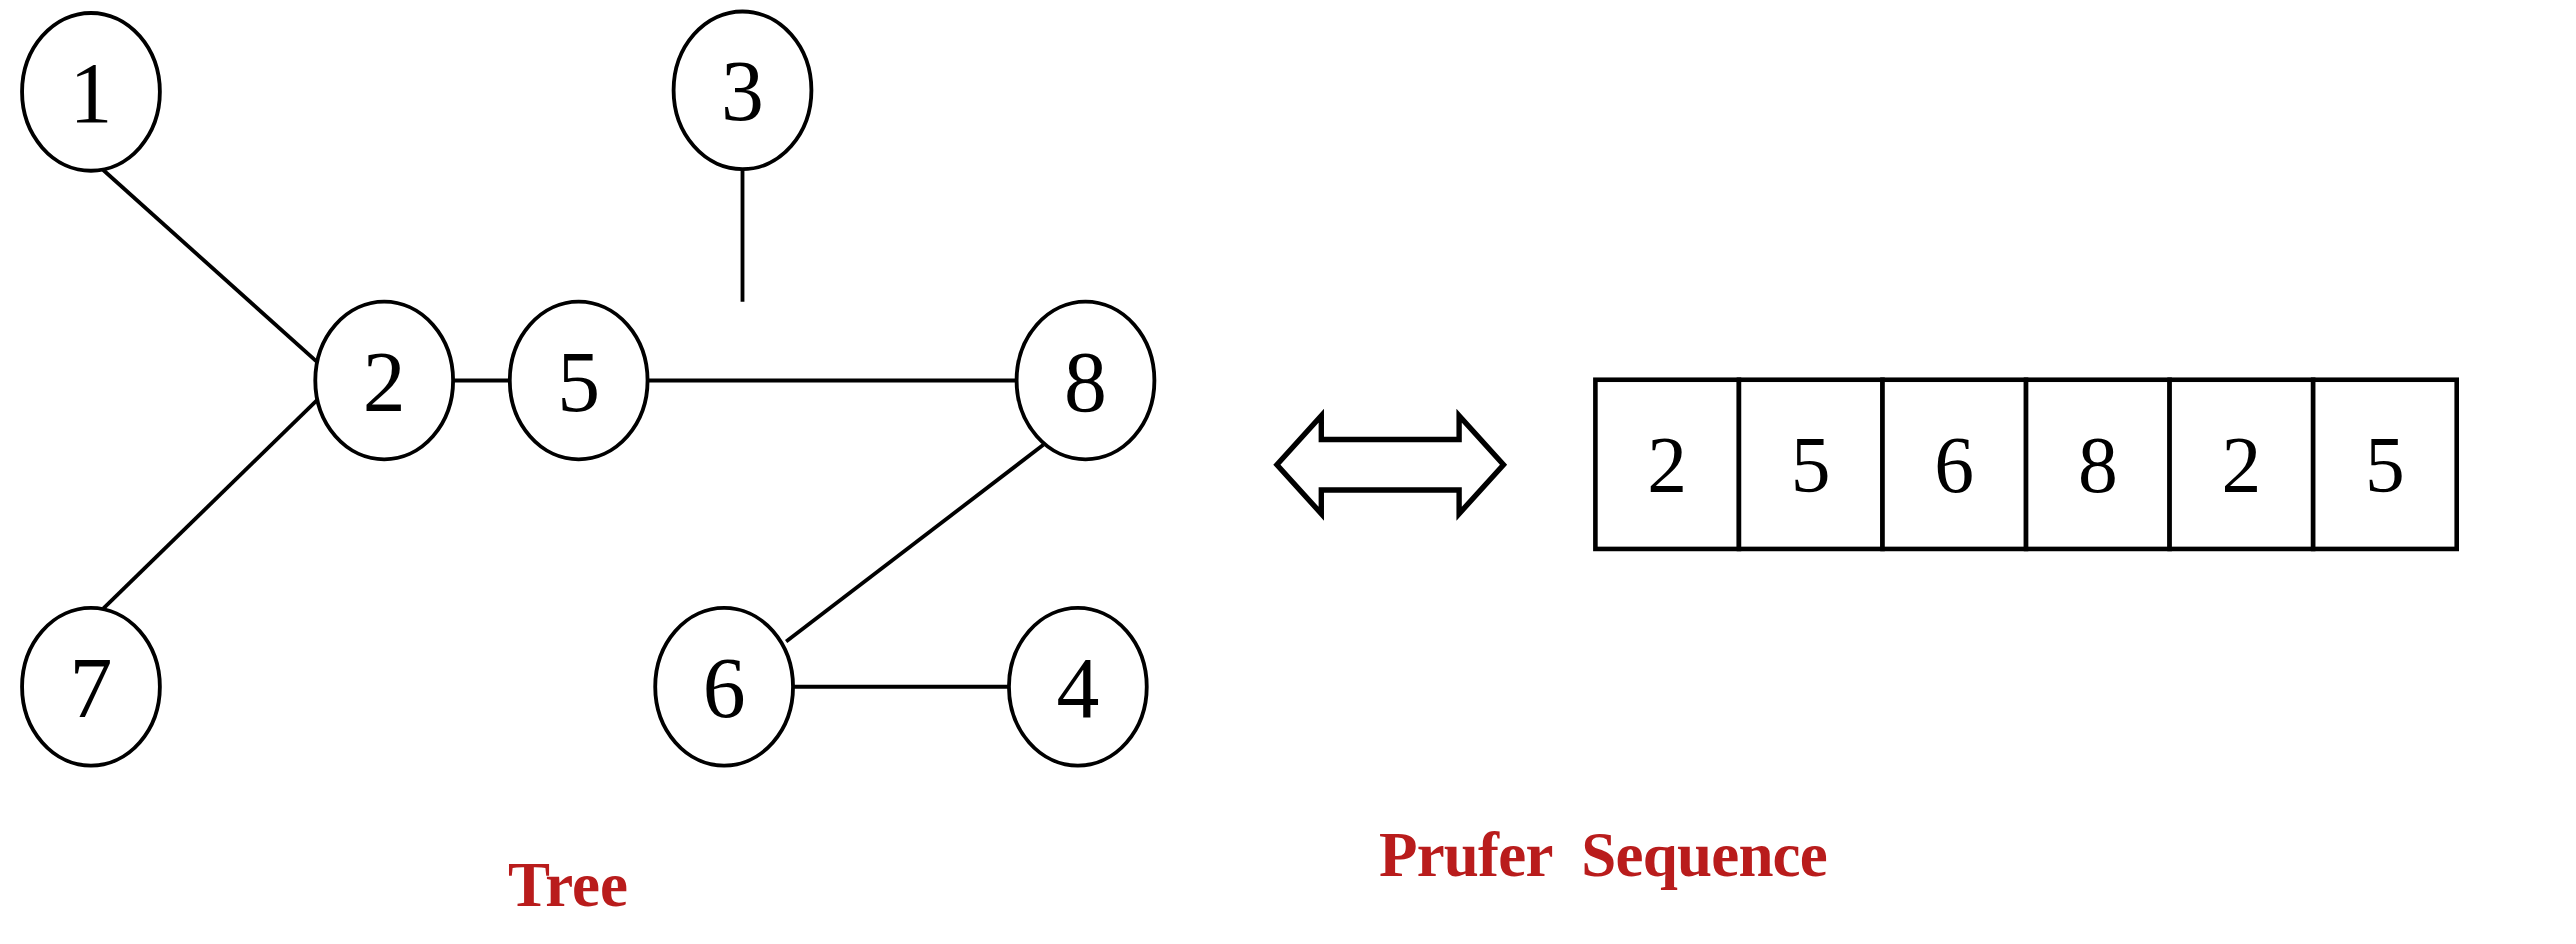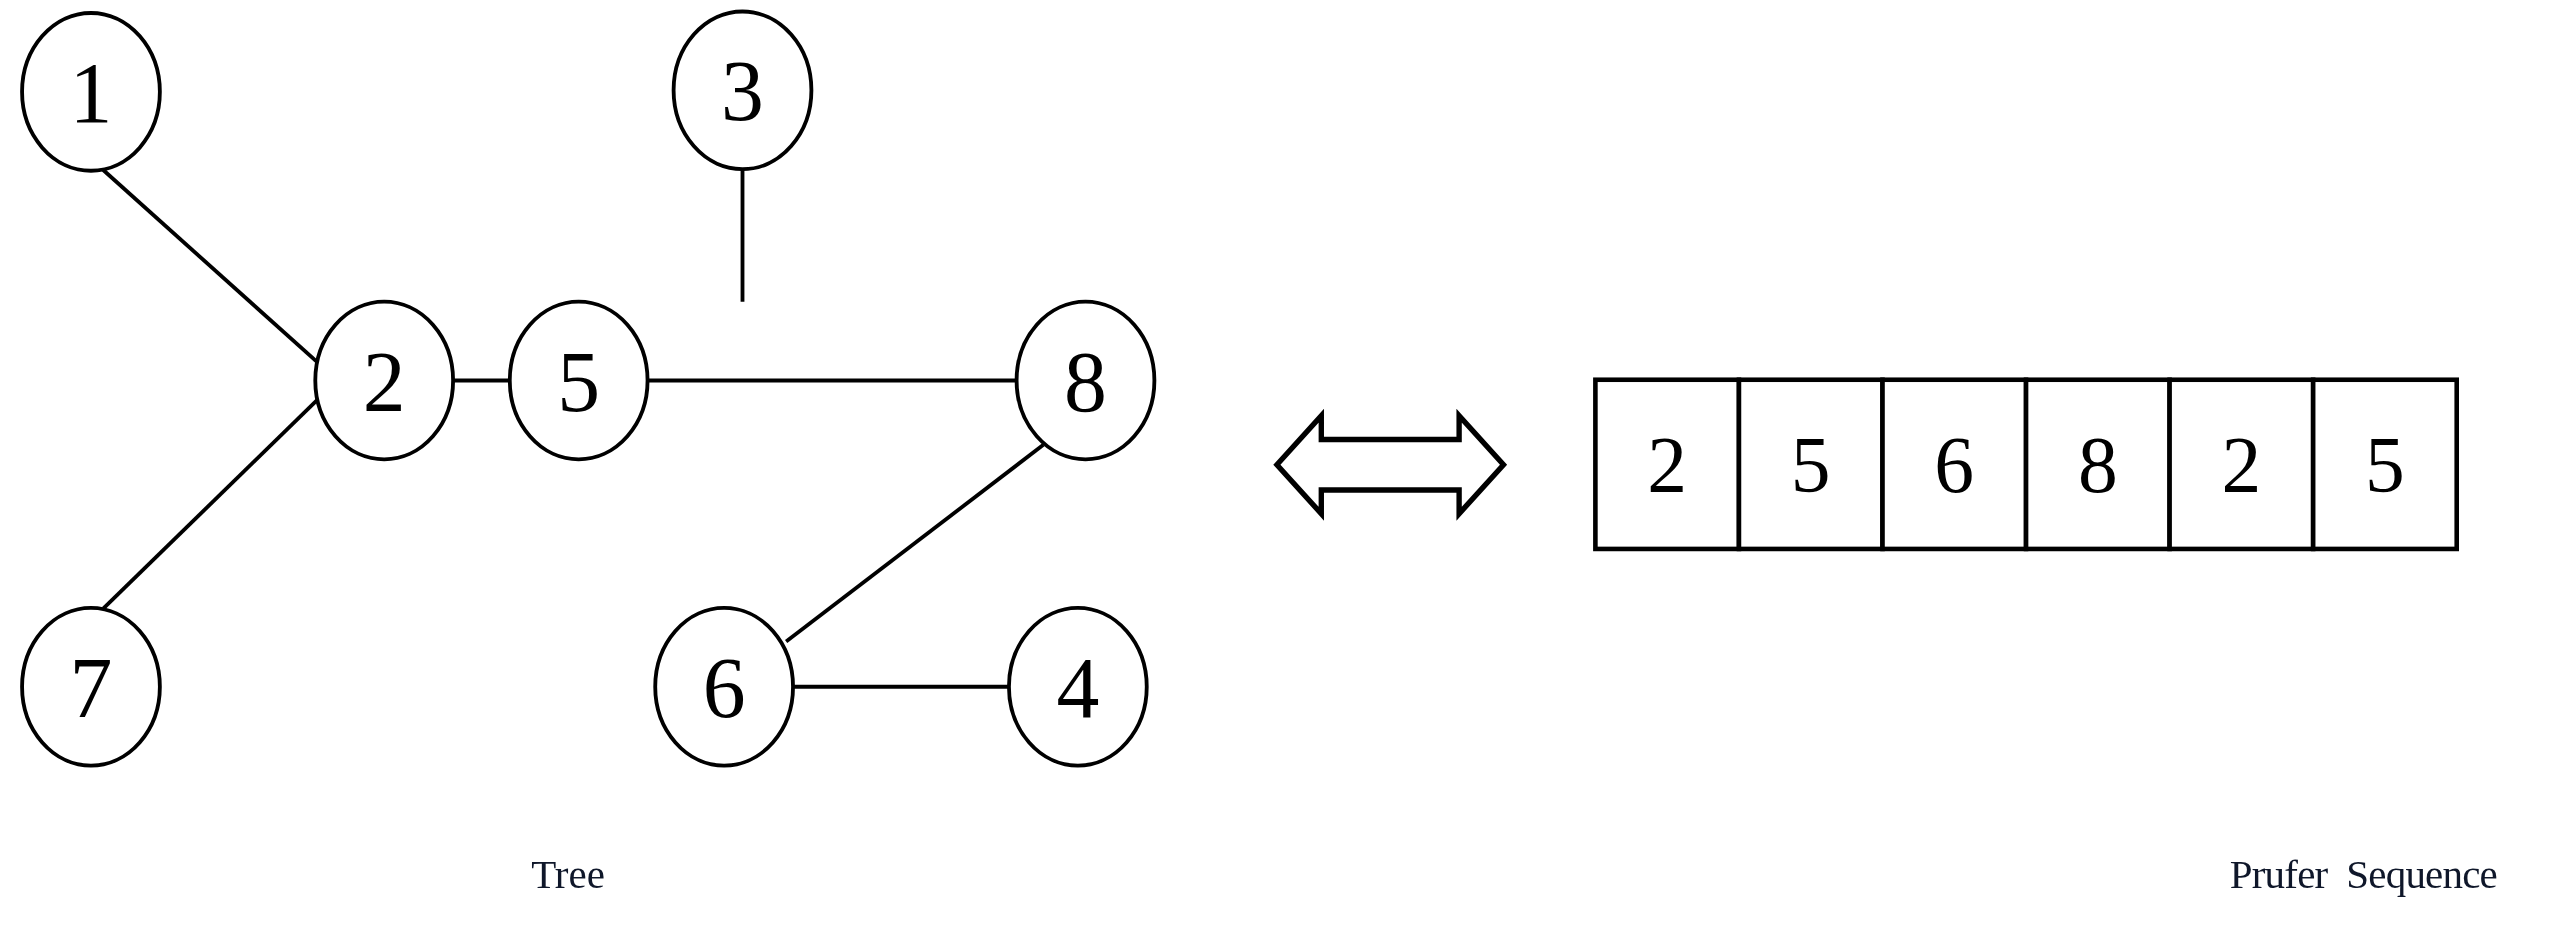--- a/index.html
+++ b/index.html
@@ -56,37 +56,37 @@
   .seq-box-label {
     font-family: "Liberation Serif", "DejaVu Serif", serif;
     font-size: 104px;
     fill: #000000;
     text-anchor: middle;
     dominant-baseline: central;
   }
   .caption-text {
     position: absolute;
     font-family: "Liberation Serif", "DejaVu Serif", serif;
-    font-weight: normal;
-    font-size: 41px;
-    color: #0f172a;
+    font-weight: bold;
+    font-size: 63px;
+    color: #b91c1c;
     white-space: pre;
     line-height: 1;
   }
   #caption-tree {
     left: 0;
     top: 854px;
     width: 1136px;
     text-align: center;
   }
   #caption-prufer {
     left: 1379px;
-    top: 854px;
+    top: 824px;
     width: 1118px;
-    text-align: right;
+    text-align: left;
     letter-spacing: -0.8px;
   }
 </style>
 </head>
 <body>
 
 <div id="canvas">
 
   <svg id="diagram-svg" viewBox="0 0 3363 1233">
 

